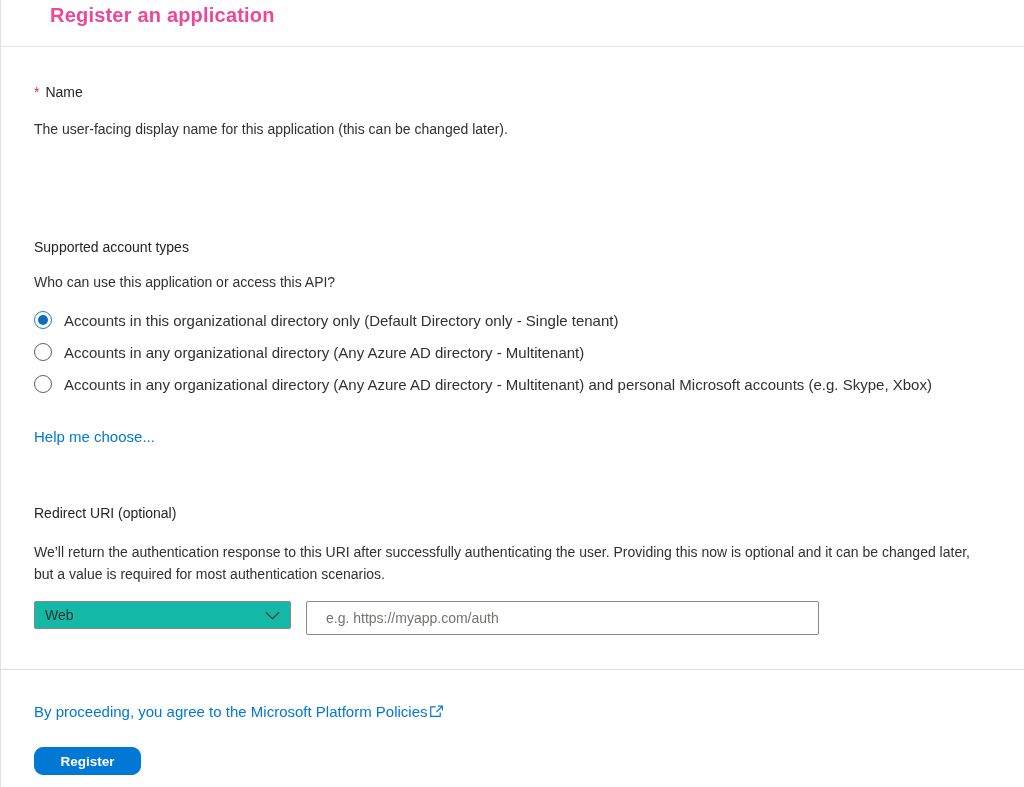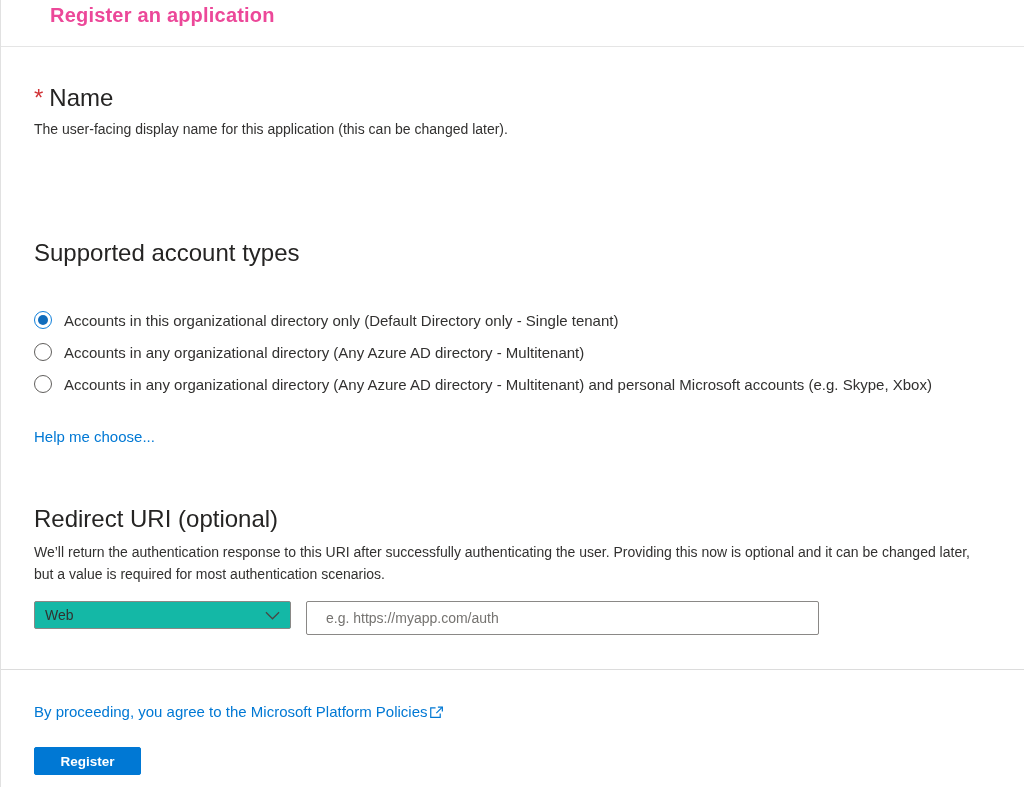--- a/index.html
+++ b/index.html
@@ -13,21 +13,21 @@
     overflow:hidden;
   }
   .page-header{
     position:absolute;left:0;top:0;width:100%;height:47px;
     border-bottom:1px solid #e5e5e5;box-sizing:border-box;
   }
   .page-title{
     position:absolute;left:49px;top:4px;
     font-size:20px;font-weight:700;color:#ec4899;letter-spacing:.2px;
   }
-  .section-label{font-size:24px;color:#252423;font-weight:400;}
+  .section-label{font-size:14px;color:#252423;font-weight:400;}
   .req{color:#d13438;margin-right:6px;}
   .desc{font-size:14px;color:#323130;}
   .name-label{position:absolute;left:33px;top:84px;}
   .name-desc{position:absolute;left:33px;top:121px;}
   .name-inputwrap{
     position:absolute;left:33px;top:157px;width:967px;height:31px;
     border:2px solid #0f6cbd;border-radius:2px;box-sizing:border-box;
     background:#fff;display:flex;align-items:center;padding:0 30px 0 10px;
     cursor:text;
   }
@@ -59,24 +59,24 @@
     padding:0 10px;font-size:14px;color:#323130;background:#14b8a6;cursor:pointer;
   }
   .uri-input{
     position:absolute;left:305px;top:601px;width:513px;height:34px;
     border:1px solid #8a8886;border-radius:2px;box-sizing:border-box;
     padding:0 19px;font-size:14px;color:#201f1e;background:#fff;
     font-family:"Liberation Sans", sans-serif;outline:none;
   }
   .uri-input::placeholder{color:#757370;opacity:1;}
   .footer-divider{position:absolute;left:0;top:669px;width:100%;border-top:1px solid #dcdcdc;}
-  .policy-line{position:absolute;left:33px;top:703px;display:flex;align-items:center;gap:1px;}
+  .policy-line{position:absolute;left:33px;top:703px;display:flex;gap:1px;}
   .register-btn{
     position:absolute;left:33px;top:747px;min-width:107px;height:28px;
-    background:#0078d4;color:#fff;border:1px solid #0078d4;border-radius:2px;
+    background:#0078d4;color:#fff;border:1px solid #0078d4;border-radius:9px;
     font-size:13.5px;font-weight:700;font-family:"Liberation Sans", sans-serif;
     cursor:pointer;padding:0 22px;
   }
   .ext-icon{width:15px;height:13px;margin-top:2px;}
 </style>
 </head>
 <body>
 
 <div class="page">
 
@@ -84,20 +84,21 @@
     <div class="page-title">Register an application</div>
   </div>
 
   <div class="name-label section-label">
     <span class="req">*</span><span>Name</span>
   </div>
   <div class="name-desc desc">The user-facing display name for this application (this can be changed later).</div>
 
 
   <div class="acct-heading section-label">Supported account types</div>
+  <div class="acct-question desc">Who can use this application or access this API?</div>
 
   <div class="radio-row selected" style="top:311px;" aria-checked="true">
     <span class="radio-circle">
         <span class="radio-dot"></span>
       </span>
     <span>Accounts in this organizational directory only (Default Directory only - Single tenant)</span>
   </div>
   <div class="radio-row" style="top:343px;" aria-checked="false">
     <span class="radio-circle">
         <span class="radio-dot"></span>

